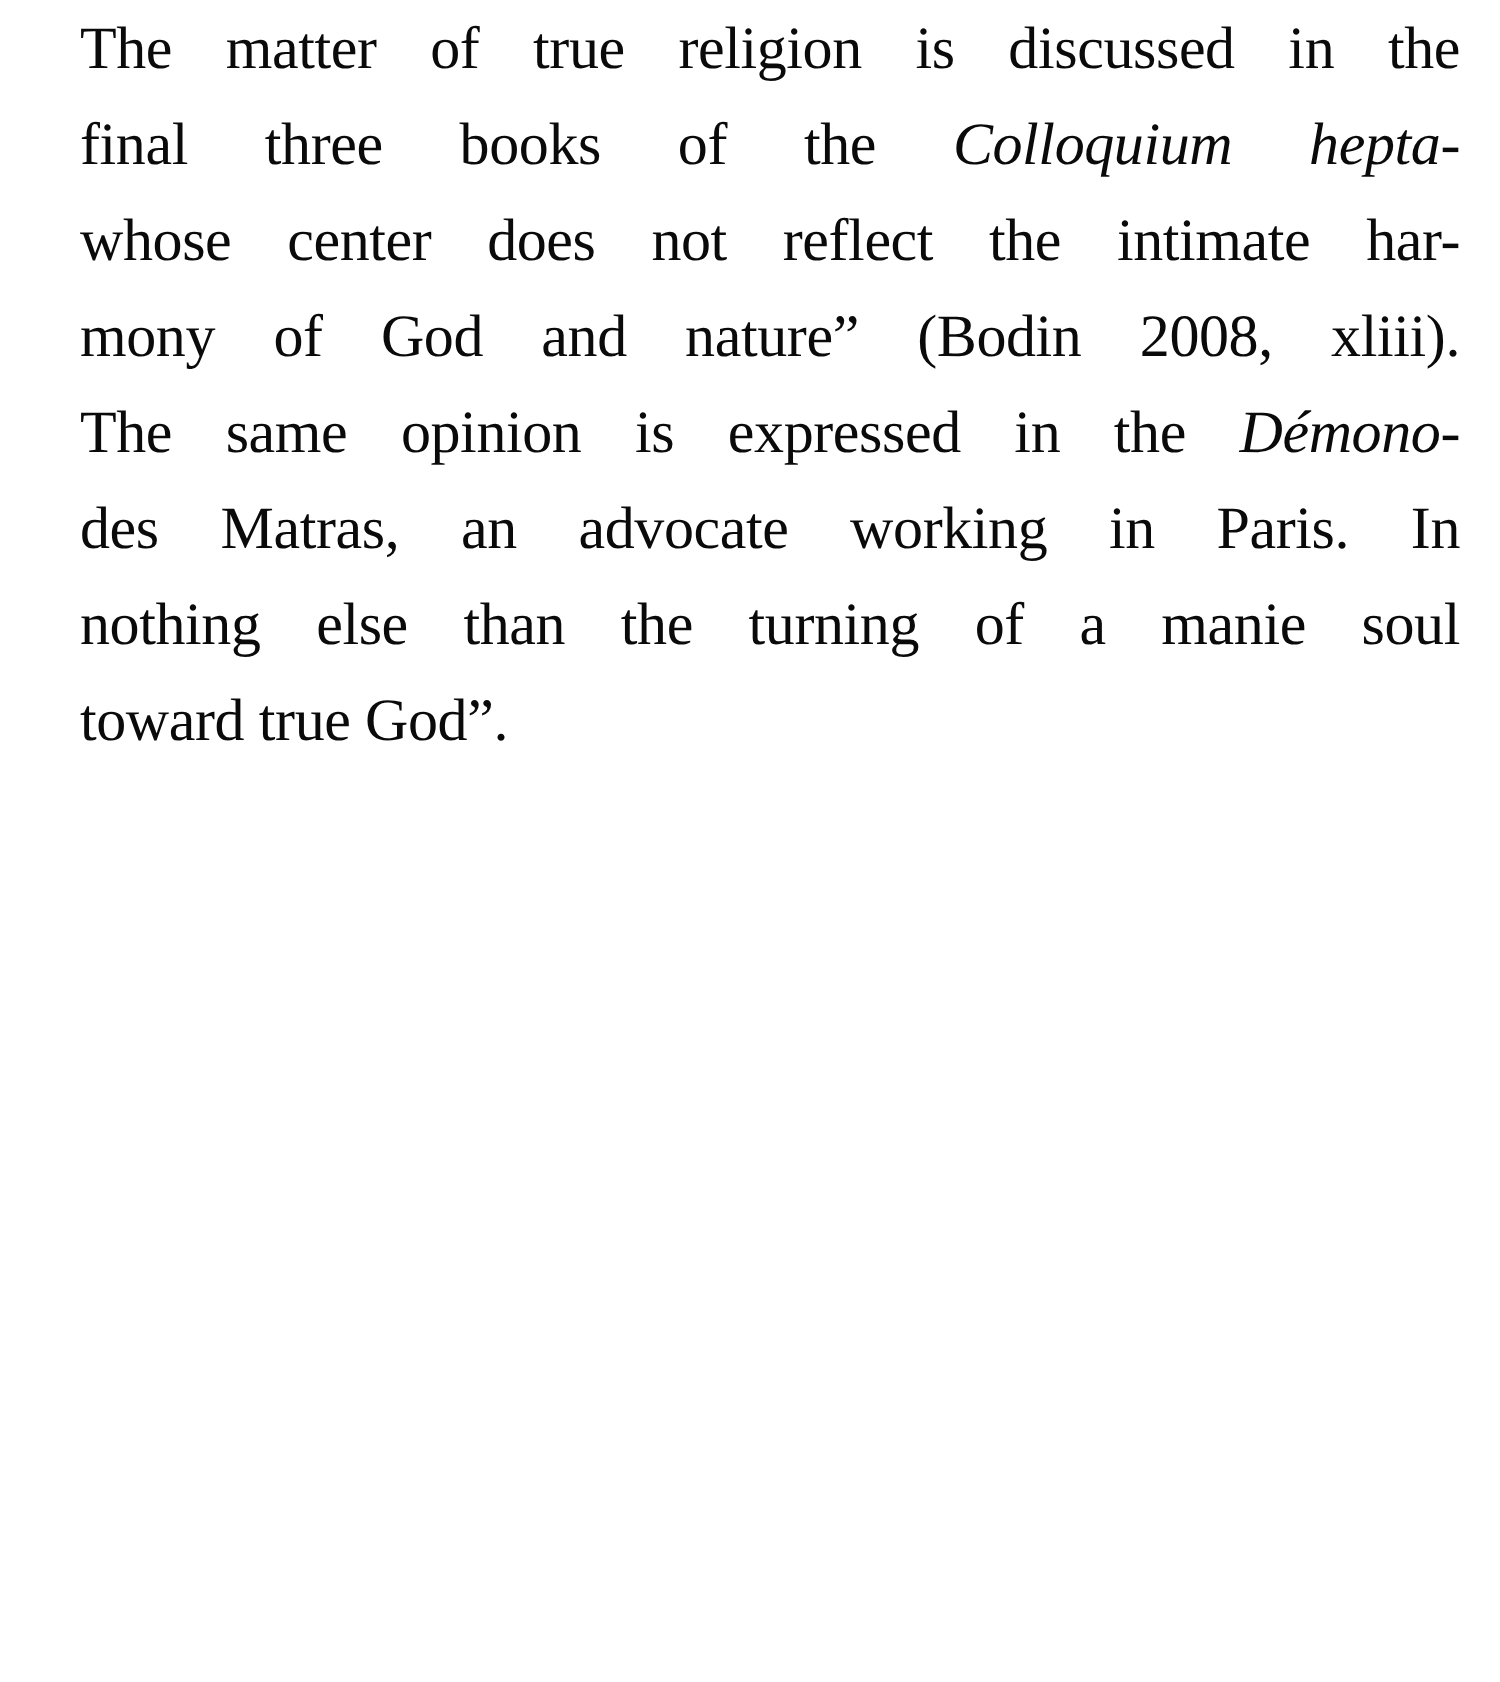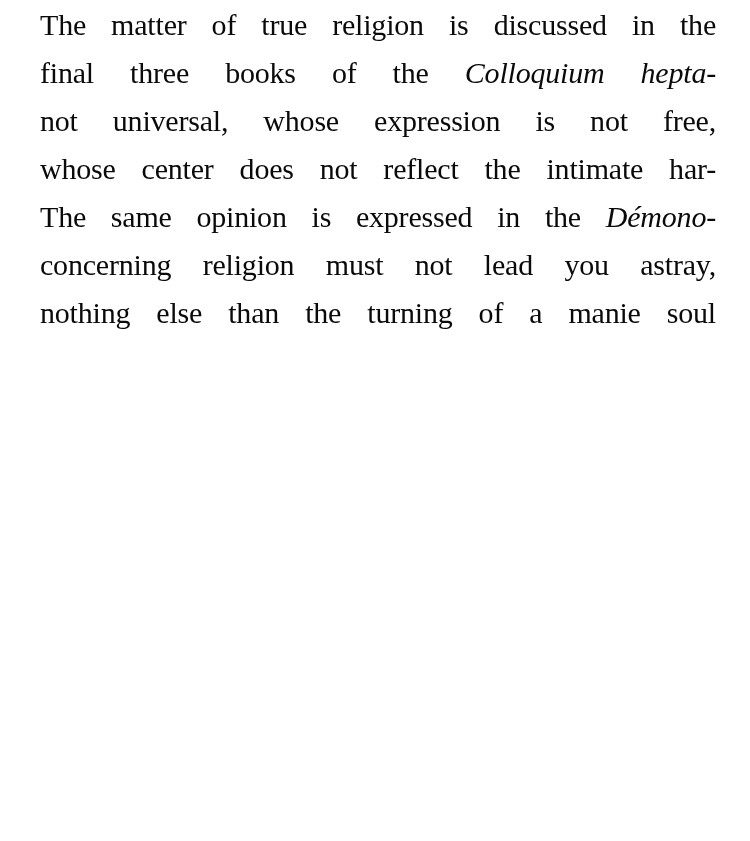--- a/index.html
+++ b/index.html
@@ -9,21 +9,21 @@
   body {
     width: 750px;
     height: 841px;
     background: #ffffff;
     overflow: hidden;
   }
   .page {
     box-sizing: border-box;
     width: 750px;
     height: 841px;
-    padding: 1px 34px 0 40px;
+    padding: 1px 20px 0 40px;
   }
   .text-block {
     font-family: "Liberation Serif", "DejaVu Serif", serif;
     font-size: 30px;
     line-height: 48px;
     letter-spacing: -0.2px;
     color: #0a0a0a;
   }
   .line {
     text-align: justify;
@@ -38,19 +38,20 @@
     font-family: Liberation Serif, serif;
   }
 </style>
 </head>
 <body>
 
 <main class="page">
   <div class="text-block" style="color: rgb(10, 10, 10);">
       <div class="line"><span>The matter of true religion is discussed in the</span></div>
       <div class="line"><span>final three books of the </span><em>Colloquium hepta-</em></div>
-      <div class="line"><span>not universal, whose expression is not free,</span></div>
       <div class="line"><span>whose center does not reflect the intimate har-</span></div>
+      <div class="line"><span>mony of God and nature” (Bodin 2008, xliii).</span></div>
       <div class="line"><span>The same opinion is expressed in the </span><em>Démono-</em></div>
-      <div class="line"><span>concerning religion must not lead you astray,</span></div>
+      <div class="line"><span>des Matras, an advocate working in Paris. In</span></div>
       <div class="line"><span>nothing else than the turning of a manie soul</span></div>
+      <div class="line last"><span>toward true God”.</span></div>
     </div>
 </main>
 
 </body></html>

